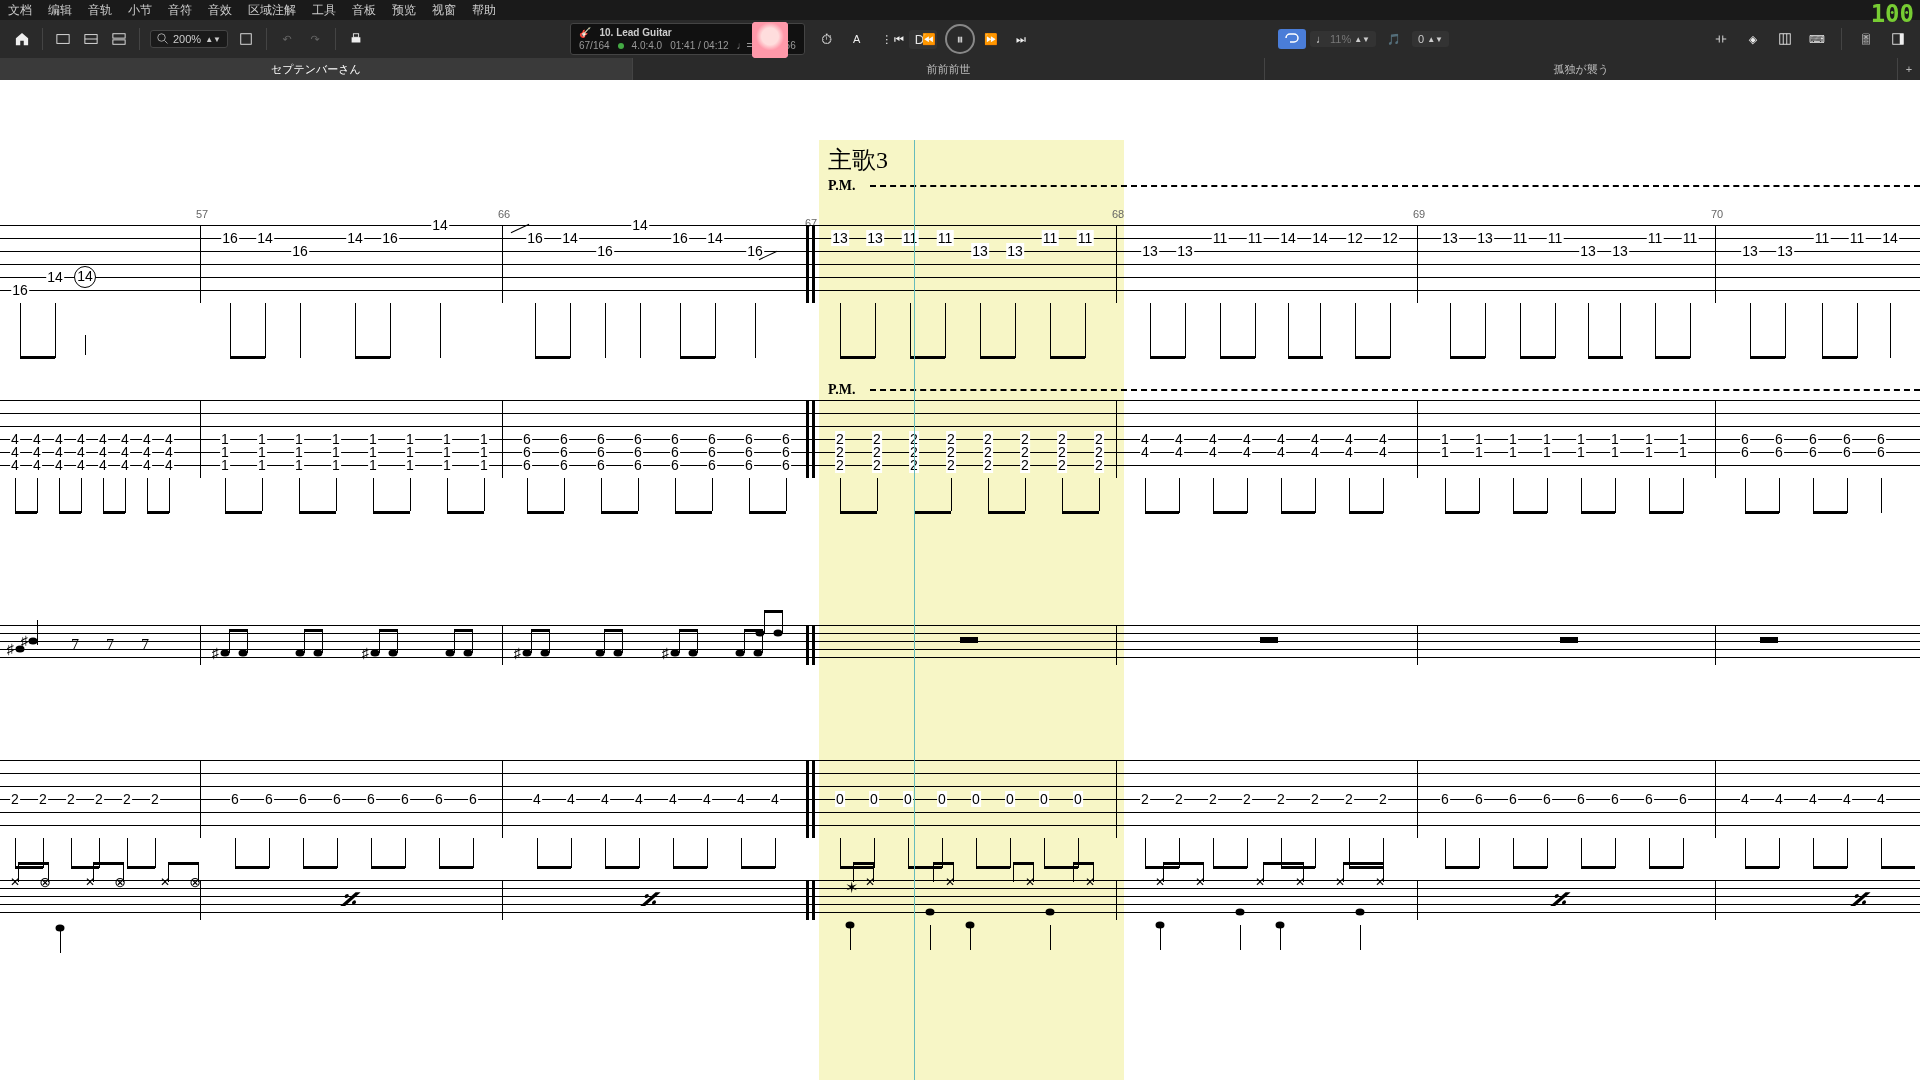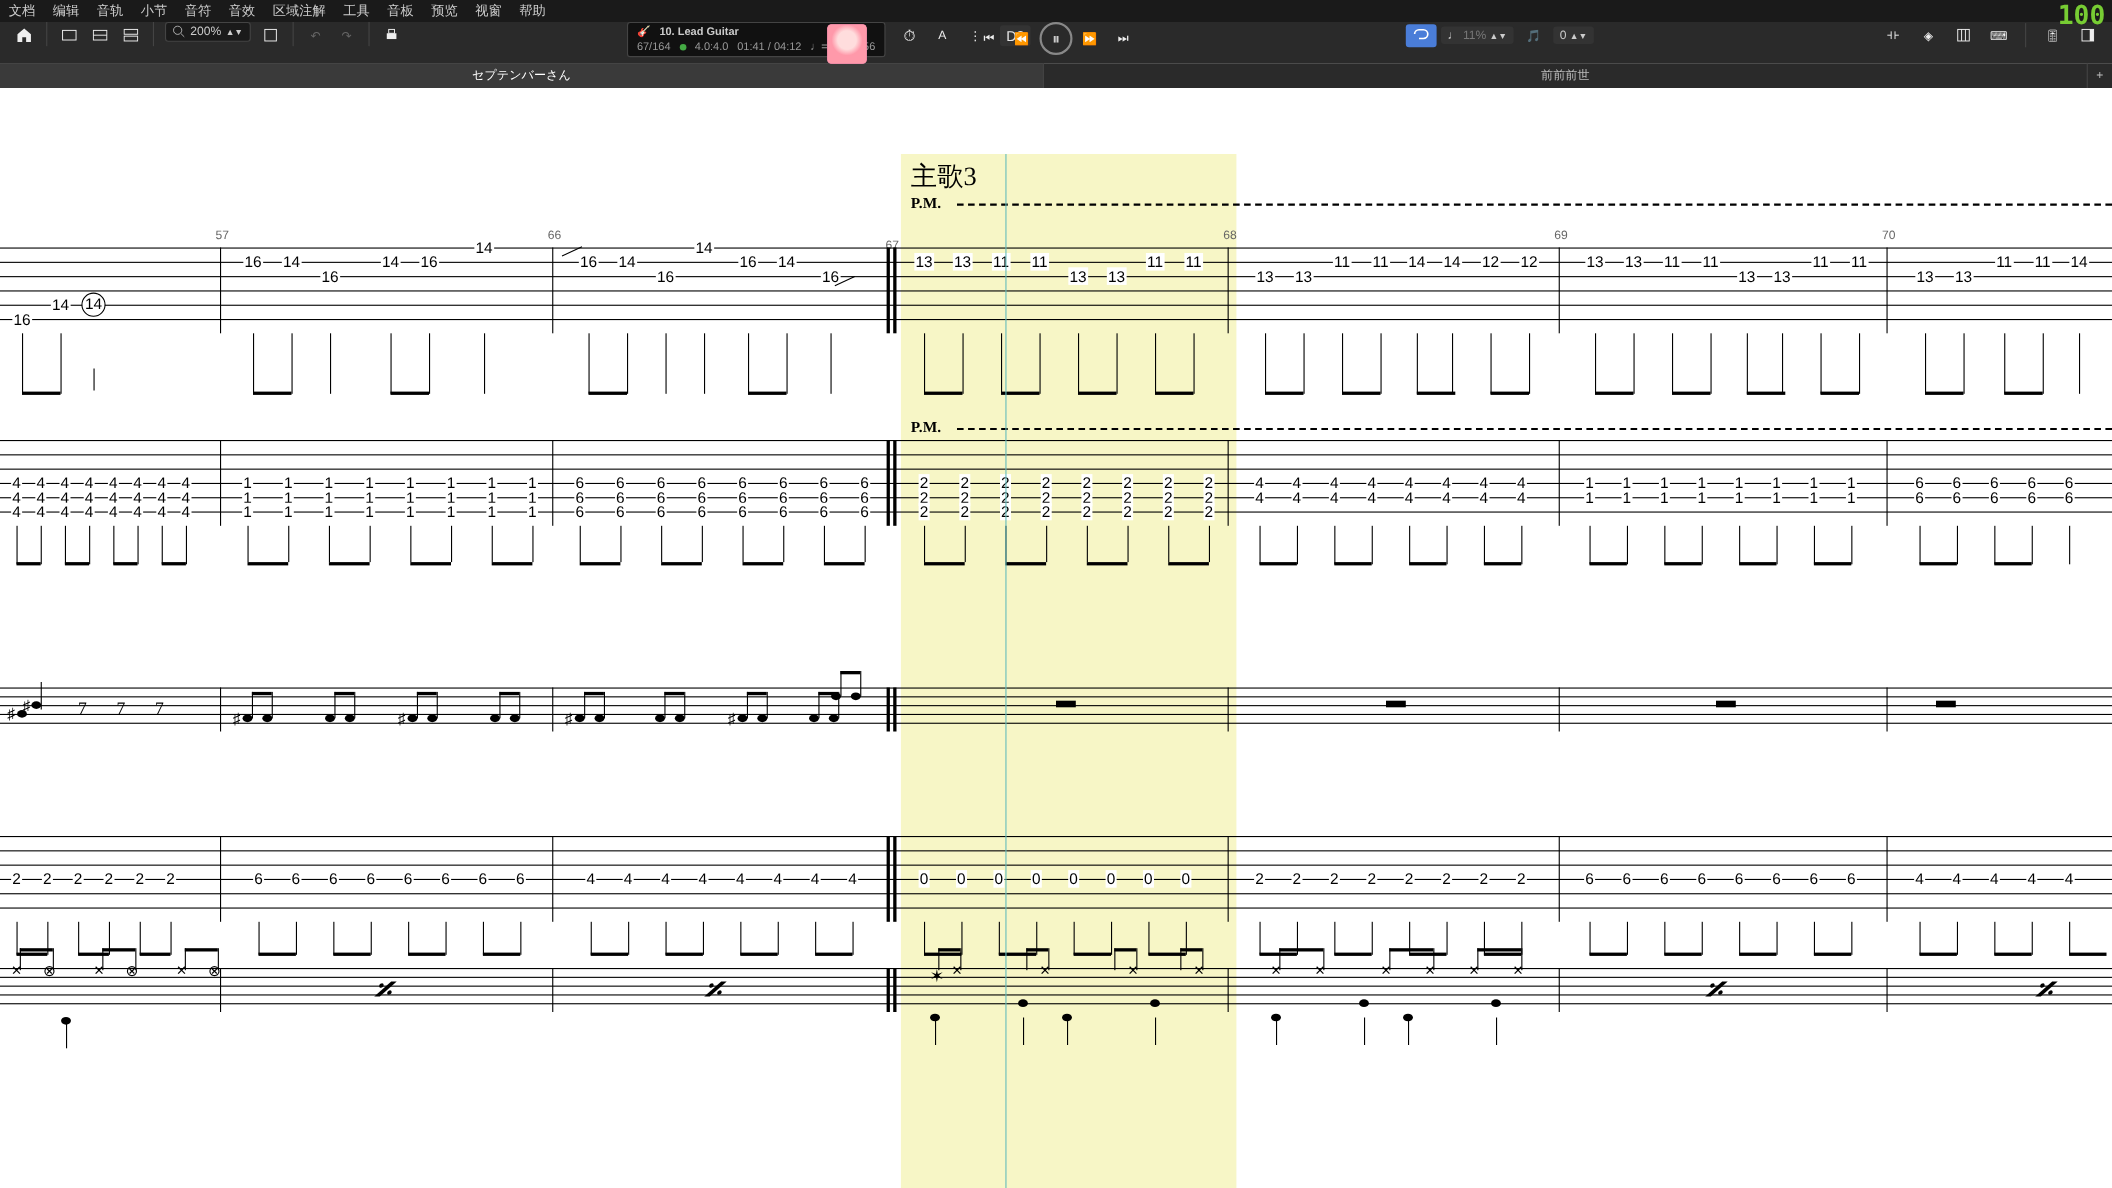--- a/index.html
+++ b/index.html
@@ -1,19 +1,19 @@
 <!DOCTYPE html>
 <html><head>
 <meta charset="utf-8">
 <style>
 *{margin:0;padding:0;box-sizing:border-box;font-family:Arial,sans-serif}
 body{background:#fff;overflow:hidden;width:1920px;height:1080px;position:relative}
 .menubar{background:#1a1a1a;color:#ccc;height:20px;display:flex;align-items:center;padding:0 8px;font-size:12px}
 .menubar span{margin-right:16px;cursor:pointer}
-.toolbar{background:#2a2a2a;height:38px;display:flex;align-items:flex-start;padding:0 8px;color:#ccc;font-size:11px;position:relative}
+.toolbar{background:#2a2a2a;height:38px;display:flex;align-items:center;padding:0 8px;color:#ccc;font-size:11px;position:relative}
 .tbtn{width:24px;height:24px;display:flex;align-items:center;justify-content:center;margin:0 2px;cursor:pointer;color:#eee}
 .tbtn svg{width:14px;height:14px;fill:currentColor}
 .zoom-box{background:#1a1a1a;border:1px solid #444;border-radius:3px;padding:2px 6px;display:flex;align-items:center;gap:4px;margin:0 4px}
 .sep{width:1px;height:22px;background:#444;margin:0 6px}
 .transport{position:absolute;left:50%;transform:translateX(-50%);display:flex;align-items:center;gap:2px}
 .play-btn{width:30px;height:30px;border:2px solid #888;border-radius:50%;display:flex;align-items:center;justify-content:center;cursor:pointer}
 .track-info{background:#111;border:1px solid #444;border-radius:3px;padding:2px 8px;margin-left:200px;font-size:10px;line-height:1.3;min-width:220px}
 .track-info .row{display:flex;gap:8px;align-items:center}
 .green-dot{width:6px;height:6px;background:#4a4;border-radius:50%;display:inline-block}
 .right-tools{margin-left:auto;display:flex;align-items:center;gap:4px}
@@ -190,20 +190,21 @@
         </svg>
       </div>
   </div>
 </div>
 
 <div class="avatar"></div>
 
 <div class="tabs-bar">
   <div class="tab active">セプテンバーさん</div>
   <div class="tab">前前前世</div>
+  <div class="tab">孤独が襲う</div>
   <div class="add-tab">+</div>
 </div>
 
 <div class="score">
   <div class="highlight"></div>
   <div class="playhead"></div>
   <div class="section-title">主歌3</div>
 
   <div class="pm-label" style="left:828px;top:98px">P.M.</div>
   <div class="pm-dashes" style="left:870px;top:105px;width:1050px"></div>

